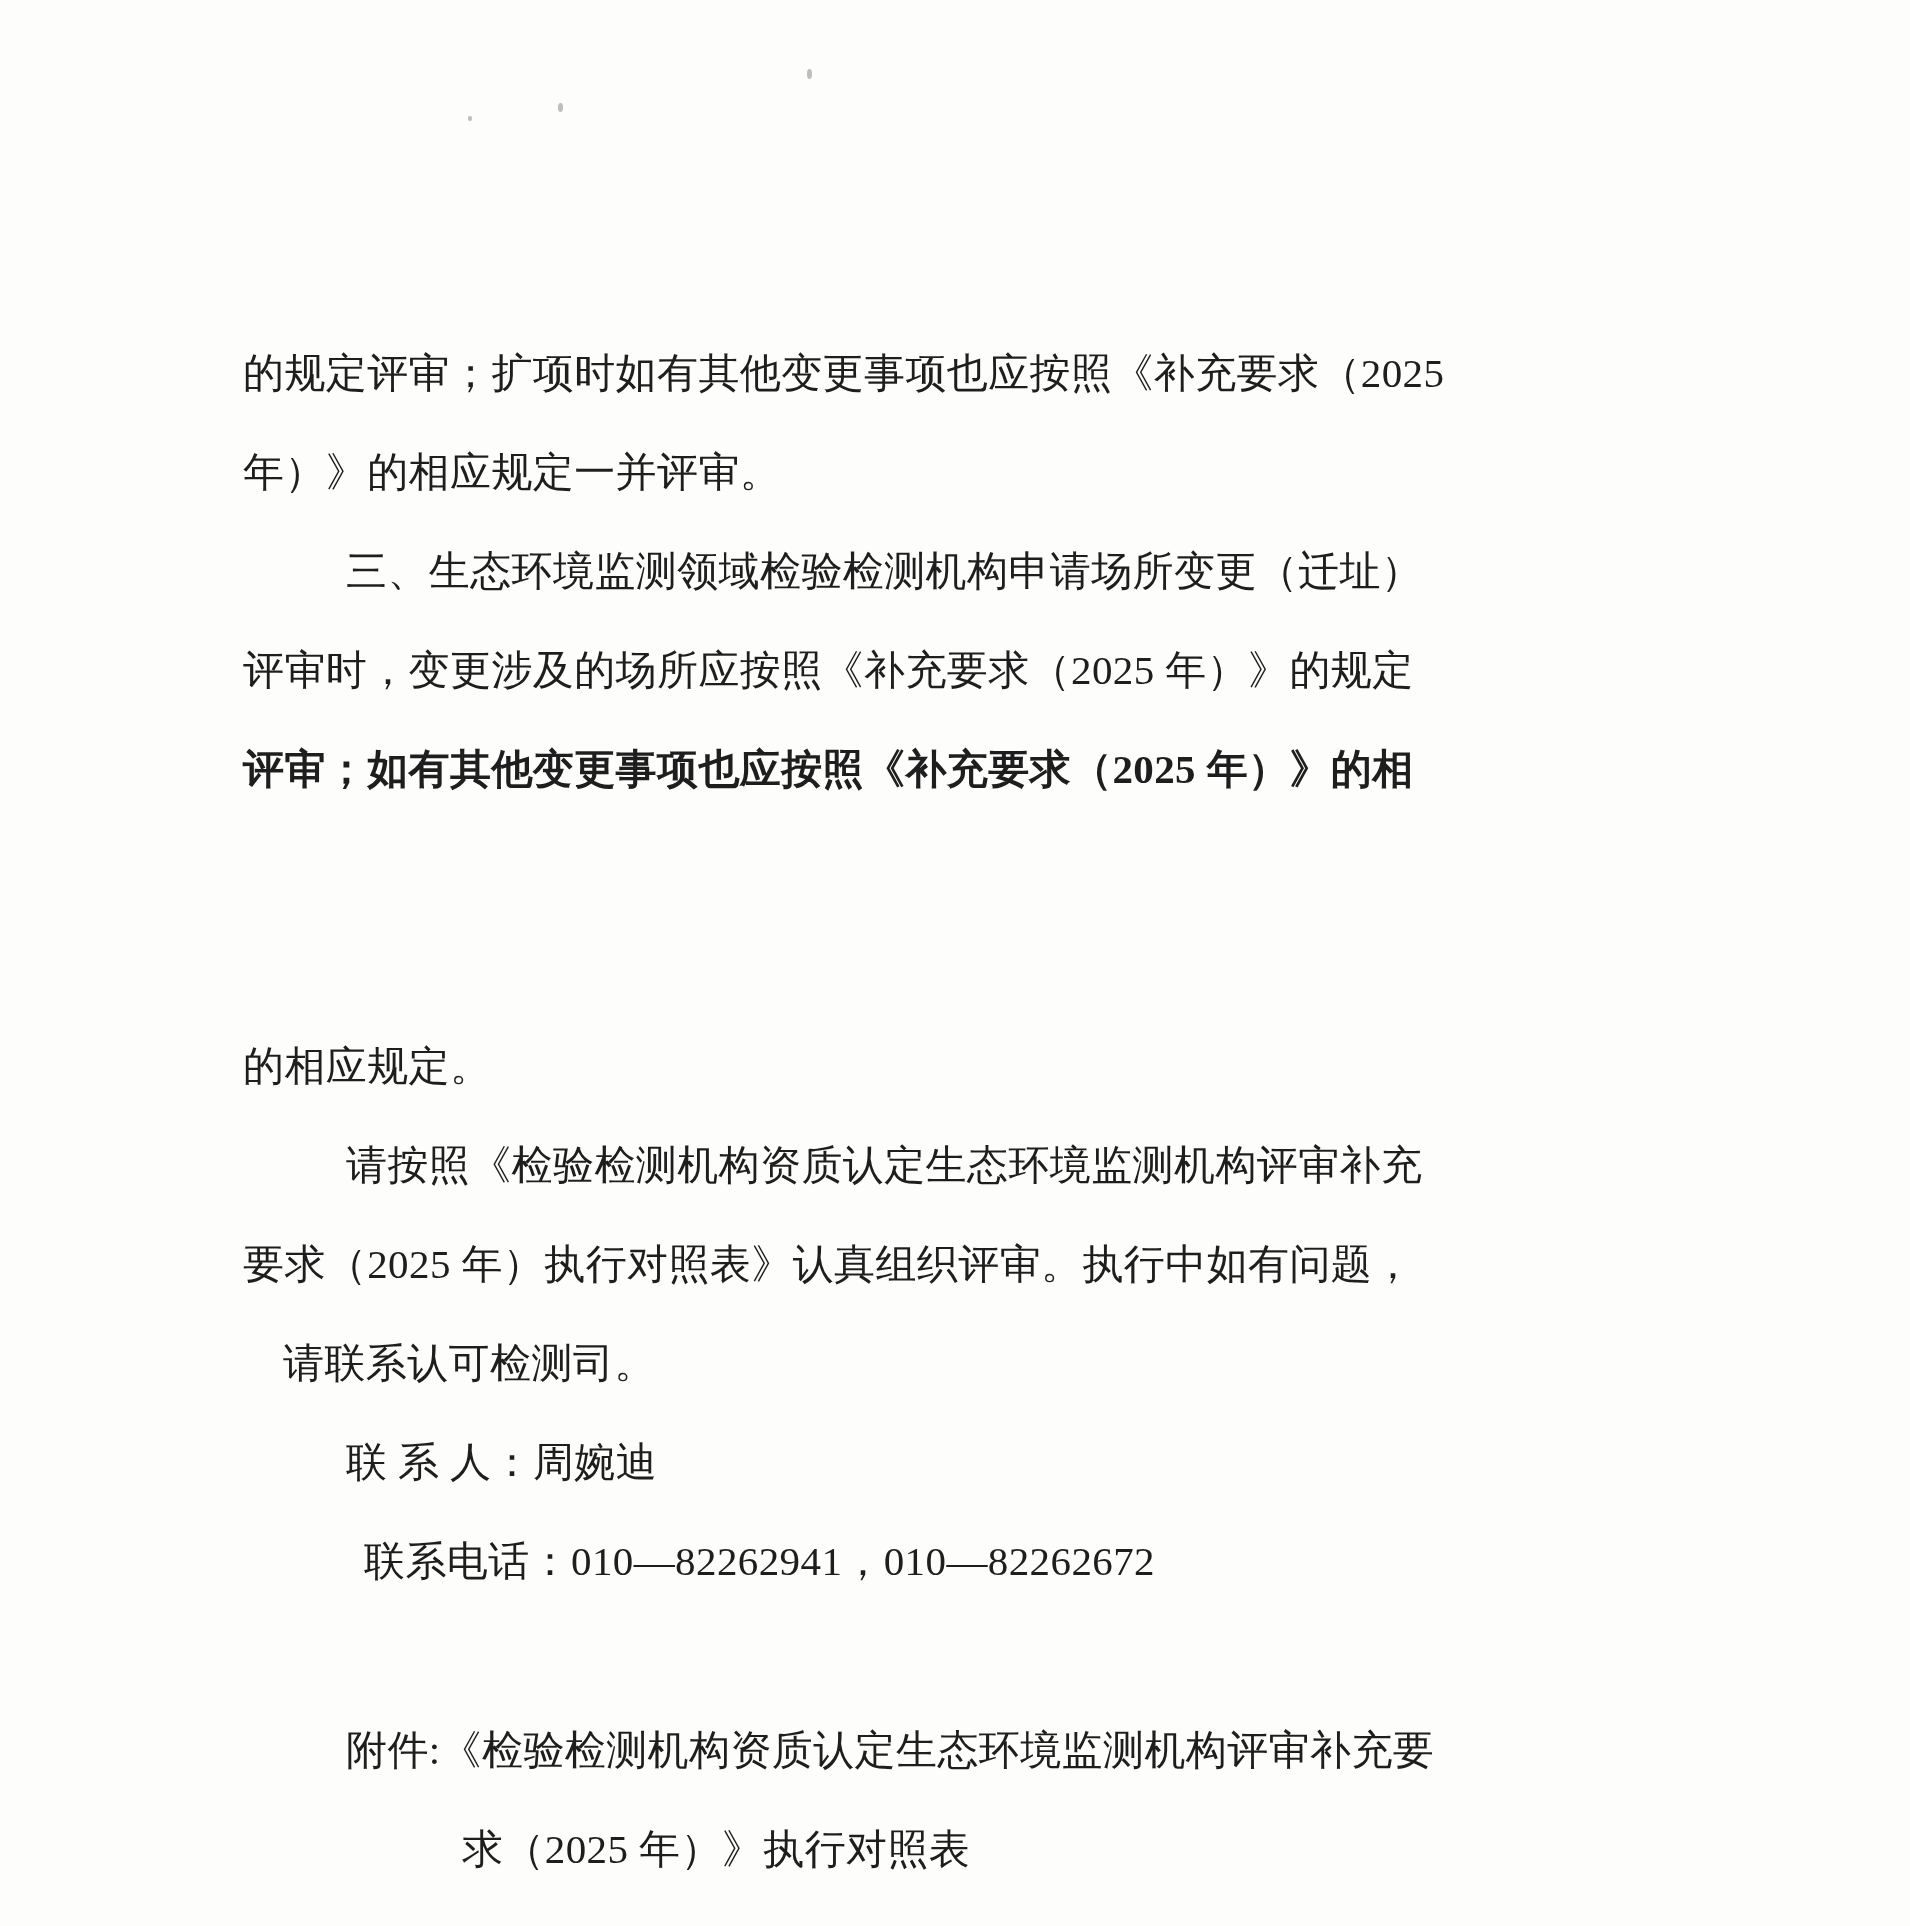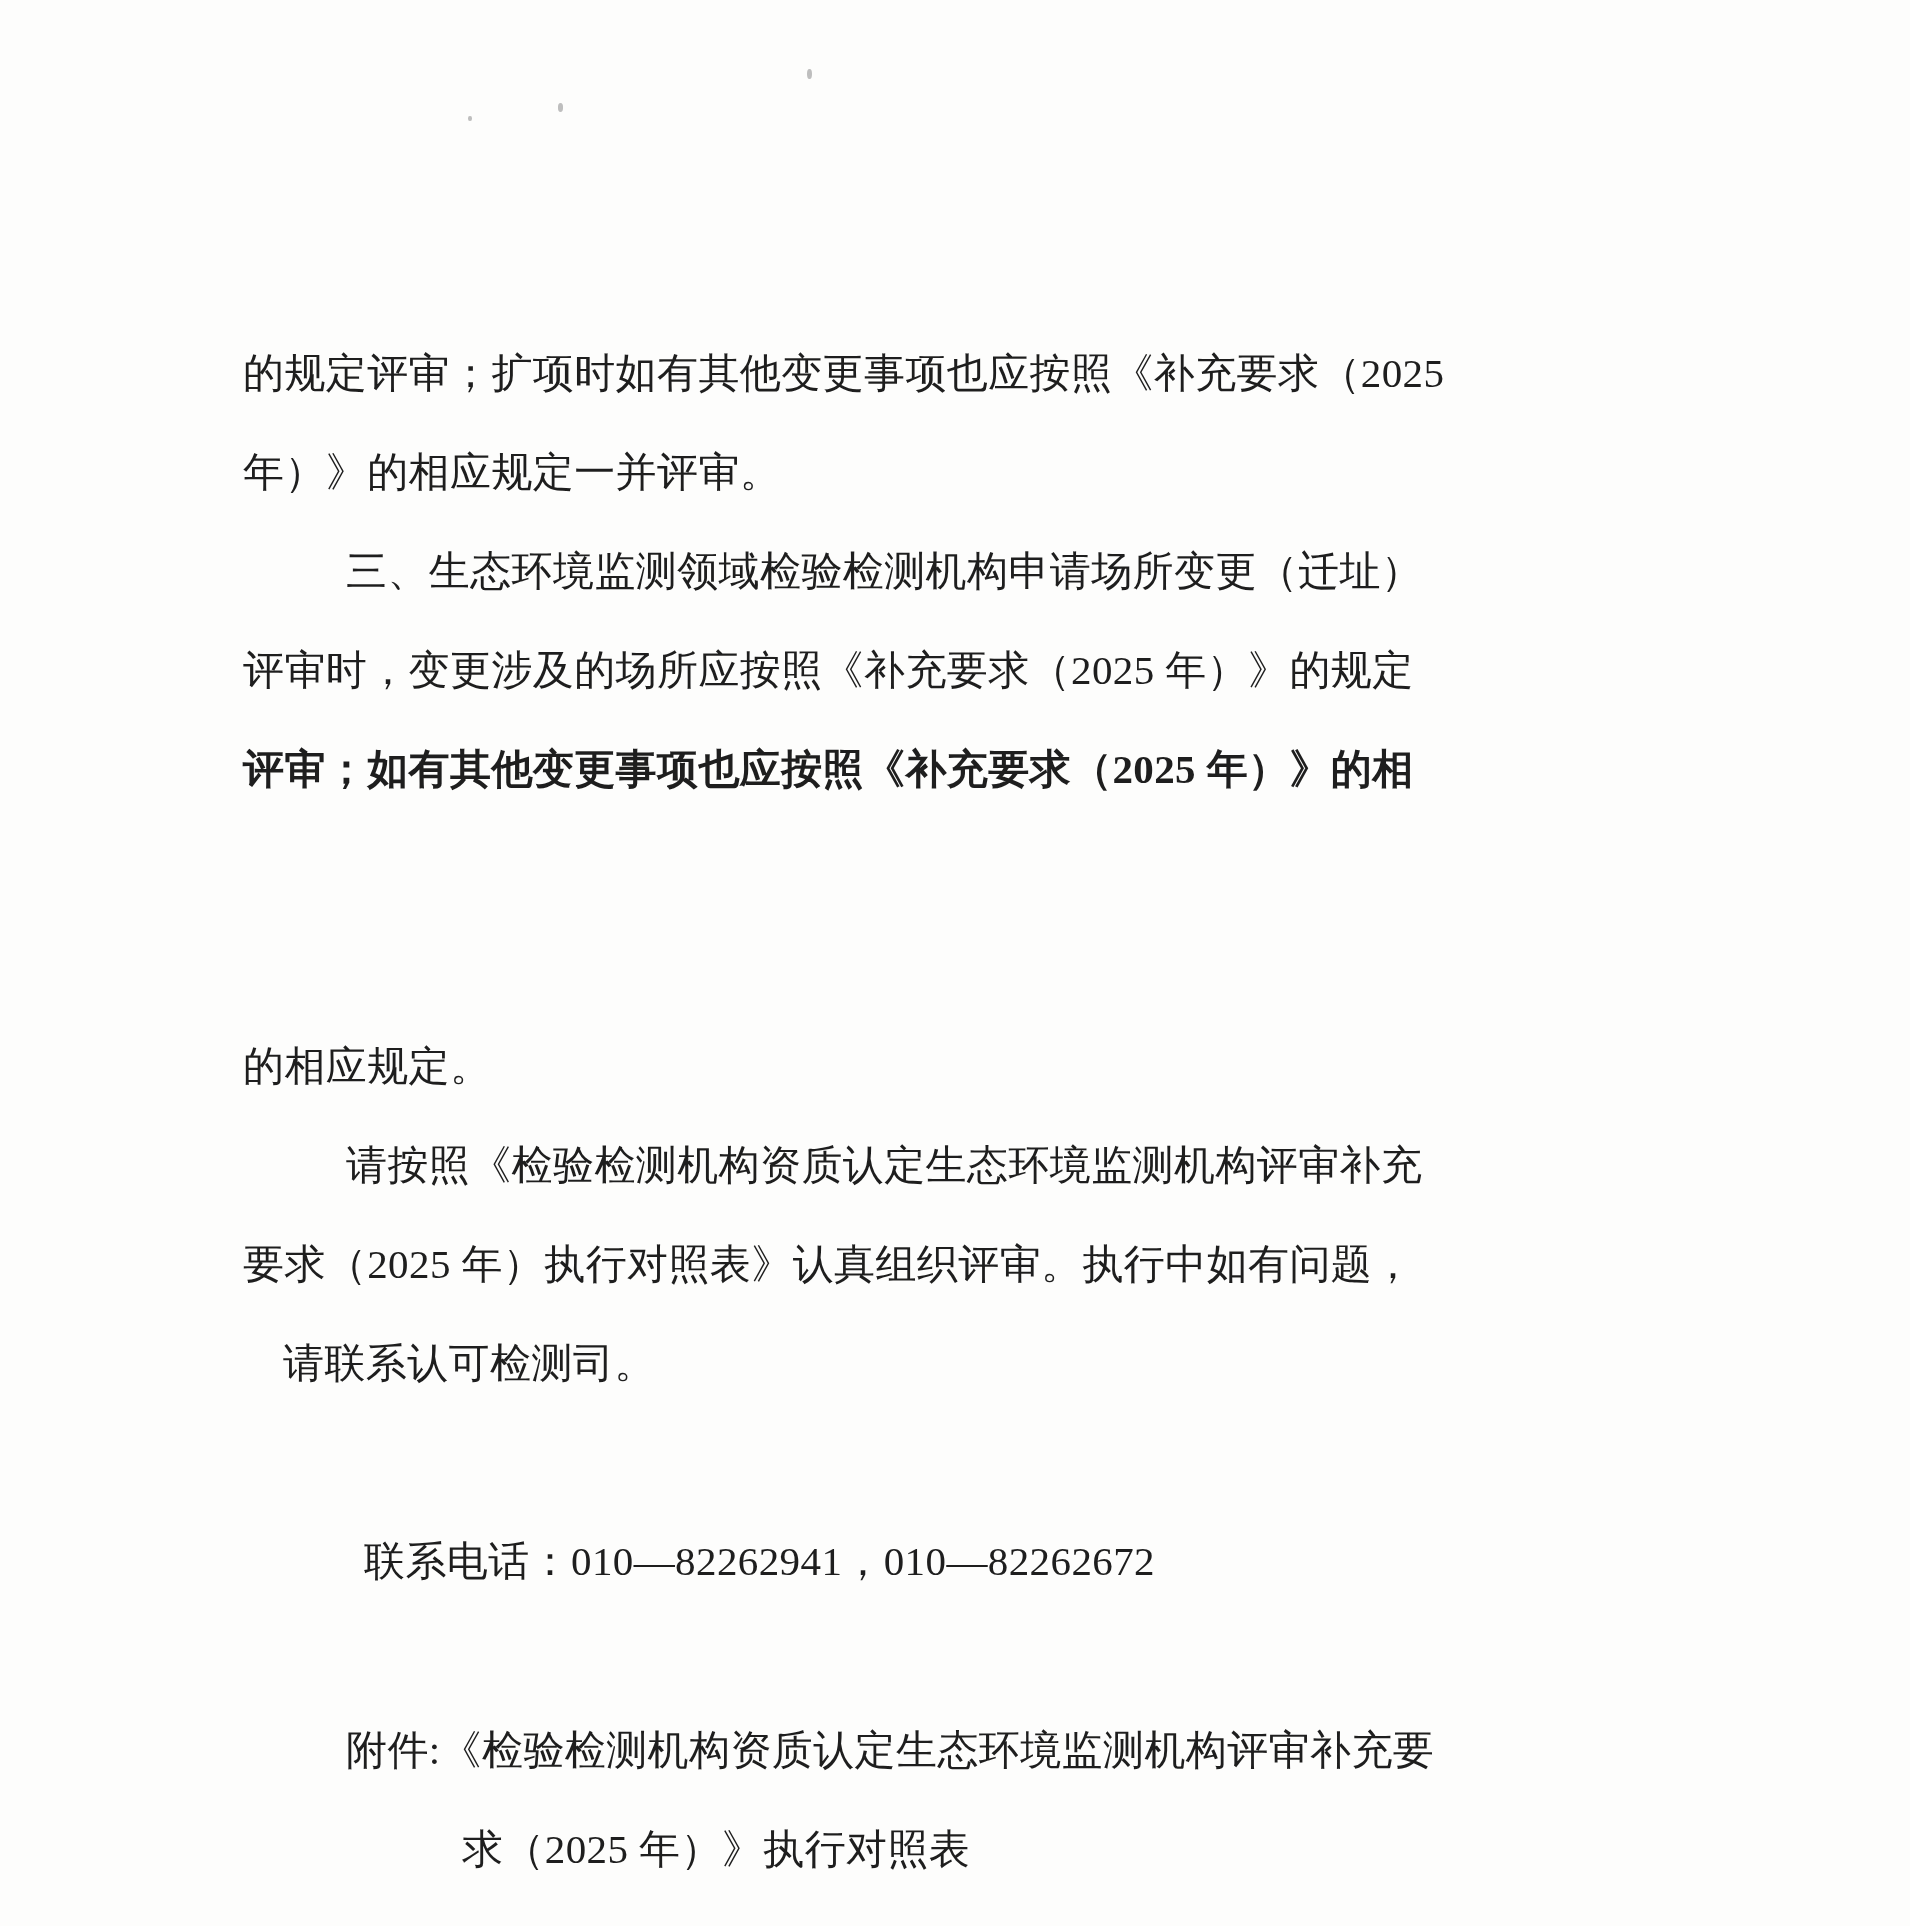--- a/index.html
+++ b/index.html
@@ -66,20 +66,21 @@
 
   <div class="body-line" style="left:243px;  top:341px;">的规定评审；扩项时如有其他变更事项也应按照《补充要求（2025</div>
   <div class="body-line" style="left:243px;  top:440px;">年）》的相应规定一并评审。</div>
   <div class="body-line" style="left:346px;  top:539px;">三、生态环境监测领域检验检测机构申请场所变更（迁址）</div>
   <div class="body-line" style="left:243px;  top:638px;">评审时，变更涉及的场所应按照《补充要求（2025 年）》的规定</div>
   <div class="body-line" style="left:243px;  top:737px;font-weight:bold;">评审；如有其他变更事项也应按照《补充要求（2025 年）》的相</div>
   <div class="body-line" style="left:243px;  top:1034px;">的相应规定。</div>
   <div class="body-line" style="left:346px;  top:1133px;">请按照《检验检测机构资质认定生态环境监测机构评审补充</div>
   <div class="body-line" style="left:243px;  top:1232px;">要求（2025 年）执行对照表》认真组织评审。执行中如有问题，</div>
   <div class="body-line" style="left:255px;  top:1331px;margin-left:28px;">请联系认可检测司。</div>
+  <div class="body-line" style="left:346px; top:1430px;">联 系 人：周婉迪</div>
   <div class="body-line" style="left:346px; top:1529px;margin-left:18px;">联系电话：010—82262941，010—82262672</div>
   <div class="body-line" style="left:346px;  top:1718px;">附件:《检验检测机构资质认定生态环境监测机构评审补充要</div>
   <div class="body-line" style="left:462px; top:1817px;">求（2025 年）》执行对照表</div>
 
   <svg class="seal-svg" viewBox="2494 4860 1500 1500" xmlns="http://www.w3.org/2000/svg">
 
     <circle cx="3194" cy="5590" r="527" fill="none" stroke="#da3b2b" stroke-width="32" opacity="0.88"></circle>
 
     <defs>
       <path id="ringPath" d="M 2937 5896 A 400 400 0 1 1 3451 5896" fill="none"></path>

